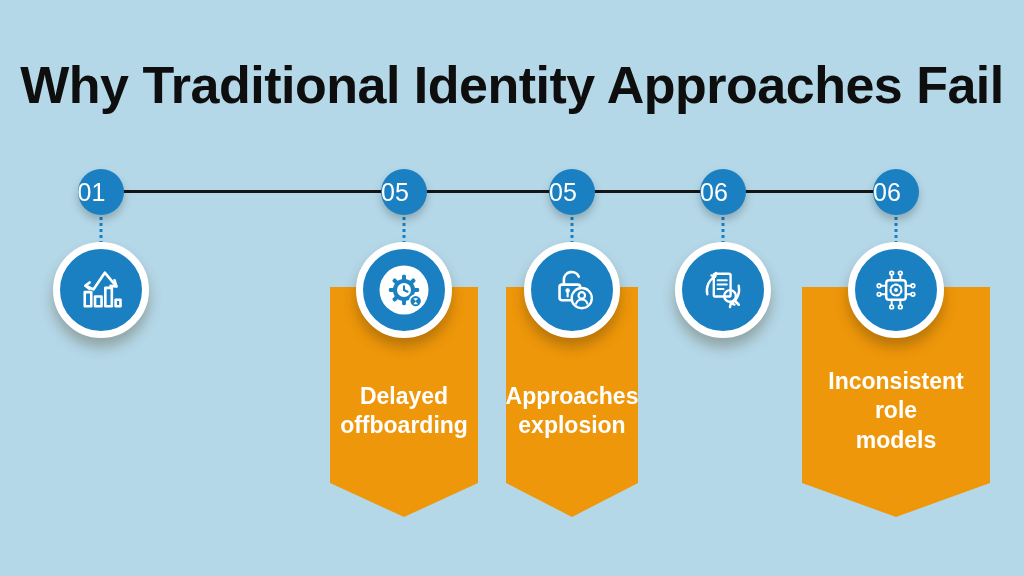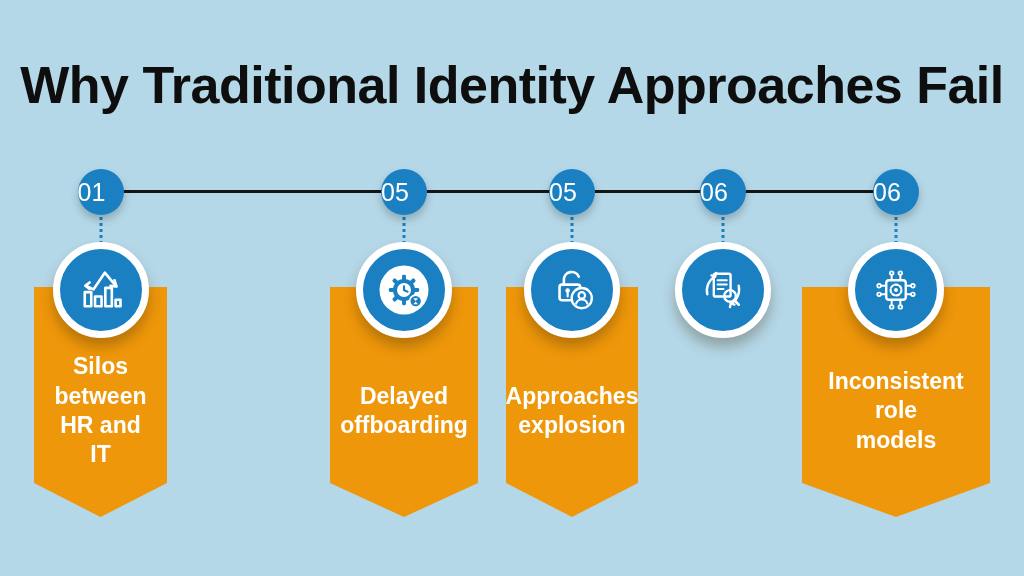--- a/index.html
+++ b/index.html
@@ -102,26 +102,20 @@
 
   <h1 class="title">Why Traditional Identity Approaches Fail</h1>
 
   <div class="timeline-line"></div>
 
   <div class="column col1">
     <div class="num-circle">
       <span>01</span>
     </div>
     <div class="dotted-connector"></div>
-    <div class="banner">
-      <div class="banner-label">Silos
-between
-HR and
-IT</div>
-    </div>
     <div class="icon-circle">
       <svg width="52" height="52" viewBox="0 0 48 48" fill="none" stroke="#fff" stroke-width="2.4" stroke-linecap="round" stroke-linejoin="round">
         <rect x="9" y="26" width="6" height="13"></rect>
         <rect x="18.5" y="30" width="6" height="9"></rect>
         <rect x="28" y="22" width="6" height="17"></rect>
         <rect x="37.5" y="33" width="4.5" height="6"></rect>
         <path d="M10 20 L17 23.5 L27.5 8 L38 20.5"></path>
         <path d="M13.5 17 L9.5 20 L13.5 23"></path>
         <path d="M36.5 15 L38.3 20.8 L32.8 20.2"></path>
       </svg>

